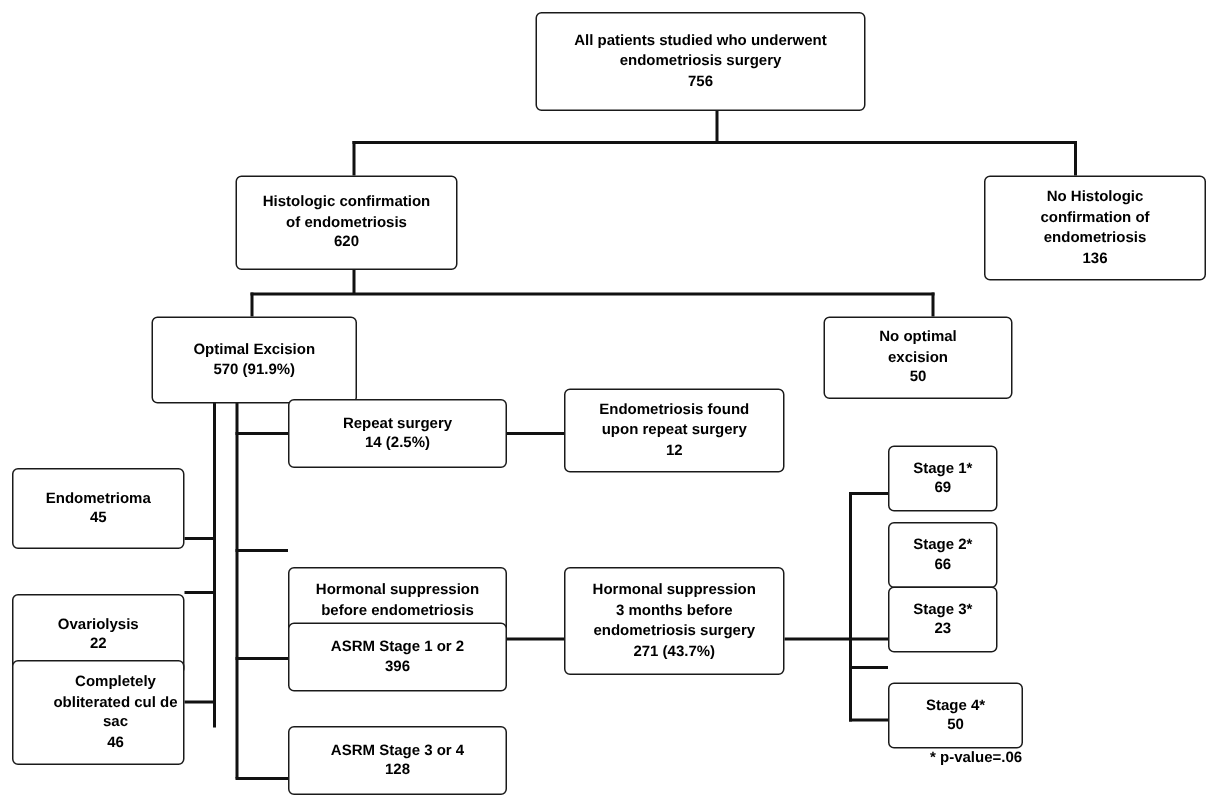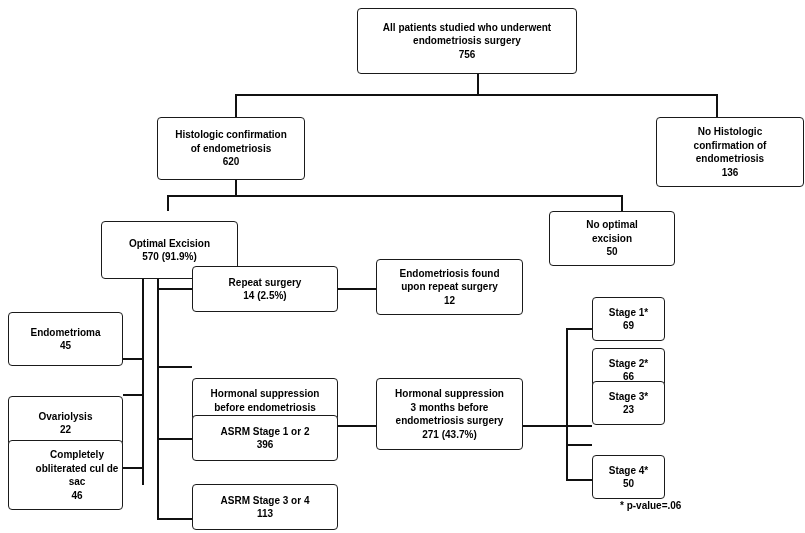--- a/index.html
+++ b/index.html
@@ -104,21 +104,21 @@
     <span class="ln">620</span>
   </div>
 
   <div class="node" style="left:646px; top:117px; width:148px; height:70px;margin-left:10px;">
     <span class="ln">No Histologic</span>
     <span class="ln">confirmation of</span>
     <span class="ln">endometriosis</span>
     <span class="ln">136</span>
   </div>
 
-  <div class="node" style="left:101px; top:221px; width:137px; height:58px;">
+  <div class="node" style="left:101px; top:211px; width:137px; height:58px;">
     <span class="ln">Optimal Excision</span>
     <span class="ln">570 (91.9%)</span>
   </div>
 
   <div class="node" style="left:549px; top:211px; width:126px; height:55px;">
     <span class="ln">No optimal</span>
     <span class="ln">excision</span>
     <span class="ln">50</span>
   </div>
 
@@ -147,21 +147,21 @@
     <span class="ln">271 (43.7%)</span>
   </div>
 
   <div class="node" style="left:192px; top:415px; width:146px; height:46px;">
     <span class="ln">ASRM Stage 1 or 2</span>
     <span class="ln">396</span>
   </div>
 
   <div class="node" style="left:192px; top:484px; width:146px; height:46px;">
     <span class="ln">ASRM Stage 3 or 4</span>
-    <span class="ln">113</span>
+    <span class="ln">128</span>
   </div>
 
   <div class="node" style="left:8px; top:312px; width:115px; height:54px;">
     <span class="ln">Endometrioma</span>
     <span class="ln">45</span>
   </div>
 
   <div class="node" style="left:8px; top:396px; width:115px; height:54px;">
     <span class="ln">Ovariolysis</span>
     <span class="ln">22</span>
@@ -177,25 +177,25 @@
   <div class="node" style="left:592px; top:297px; width:73px; height:44px;">
     <span class="ln">Stage 1*</span>
     <span class="ln">69</span>
   </div>
 
   <div class="node" style="left:592px; top:348px; width:73px; height:44px;">
     <span class="ln">Stage 2*</span>
     <span class="ln">66</span>
   </div>
 
-  <div class="node" style="left:592px; top:381px; width:73px; height:44px;">
+  <div class="node" style="left:592px; top:391px; width:73px; height:44px;">
     <span class="ln">Stage 3*</span>
     <span class="ln">23</span>
   </div>
 
-  <div class="node" style="left:592px; top:455px; width:73px; height:44px;">
+  <div class="node" style="left:592px; top:455px; width:90px; height:44px;">
     <span class="ln">Stage 4*</span>
     <span class="ln">50</span>
   </div>
 
   <div class="footnote" style="left:596px; top:500px;margin-left:24px;">* p-value=.06</div>
 
 </div>
 
 </body></html>

